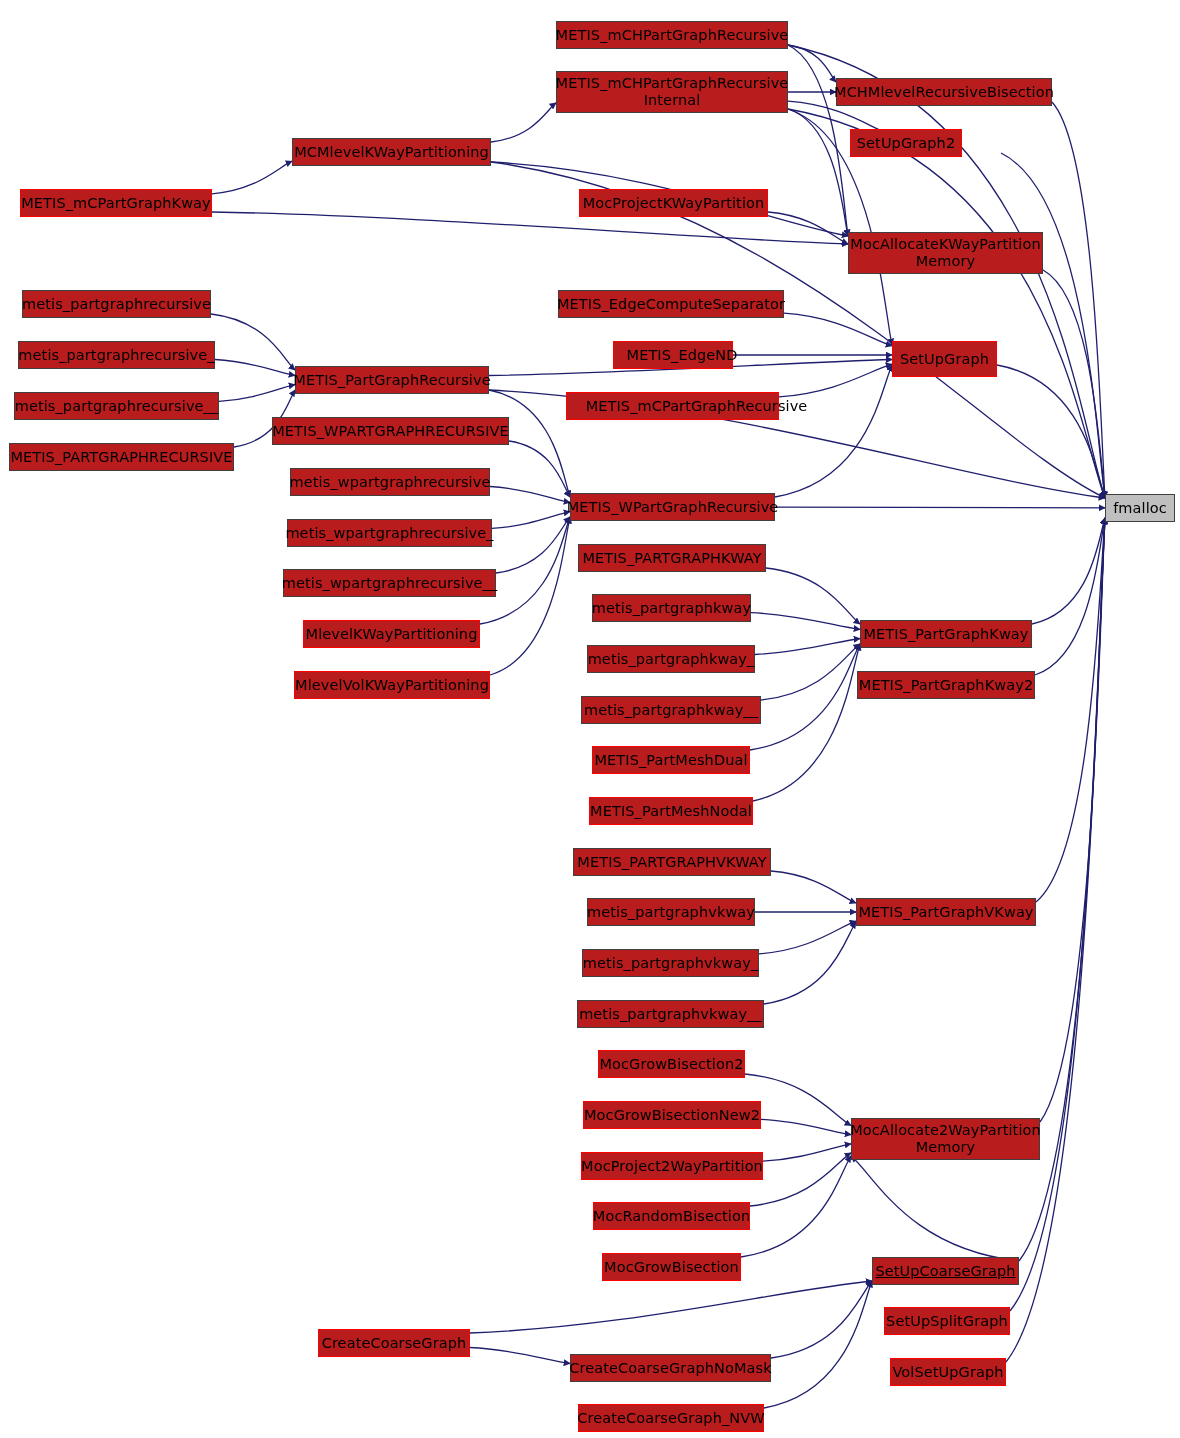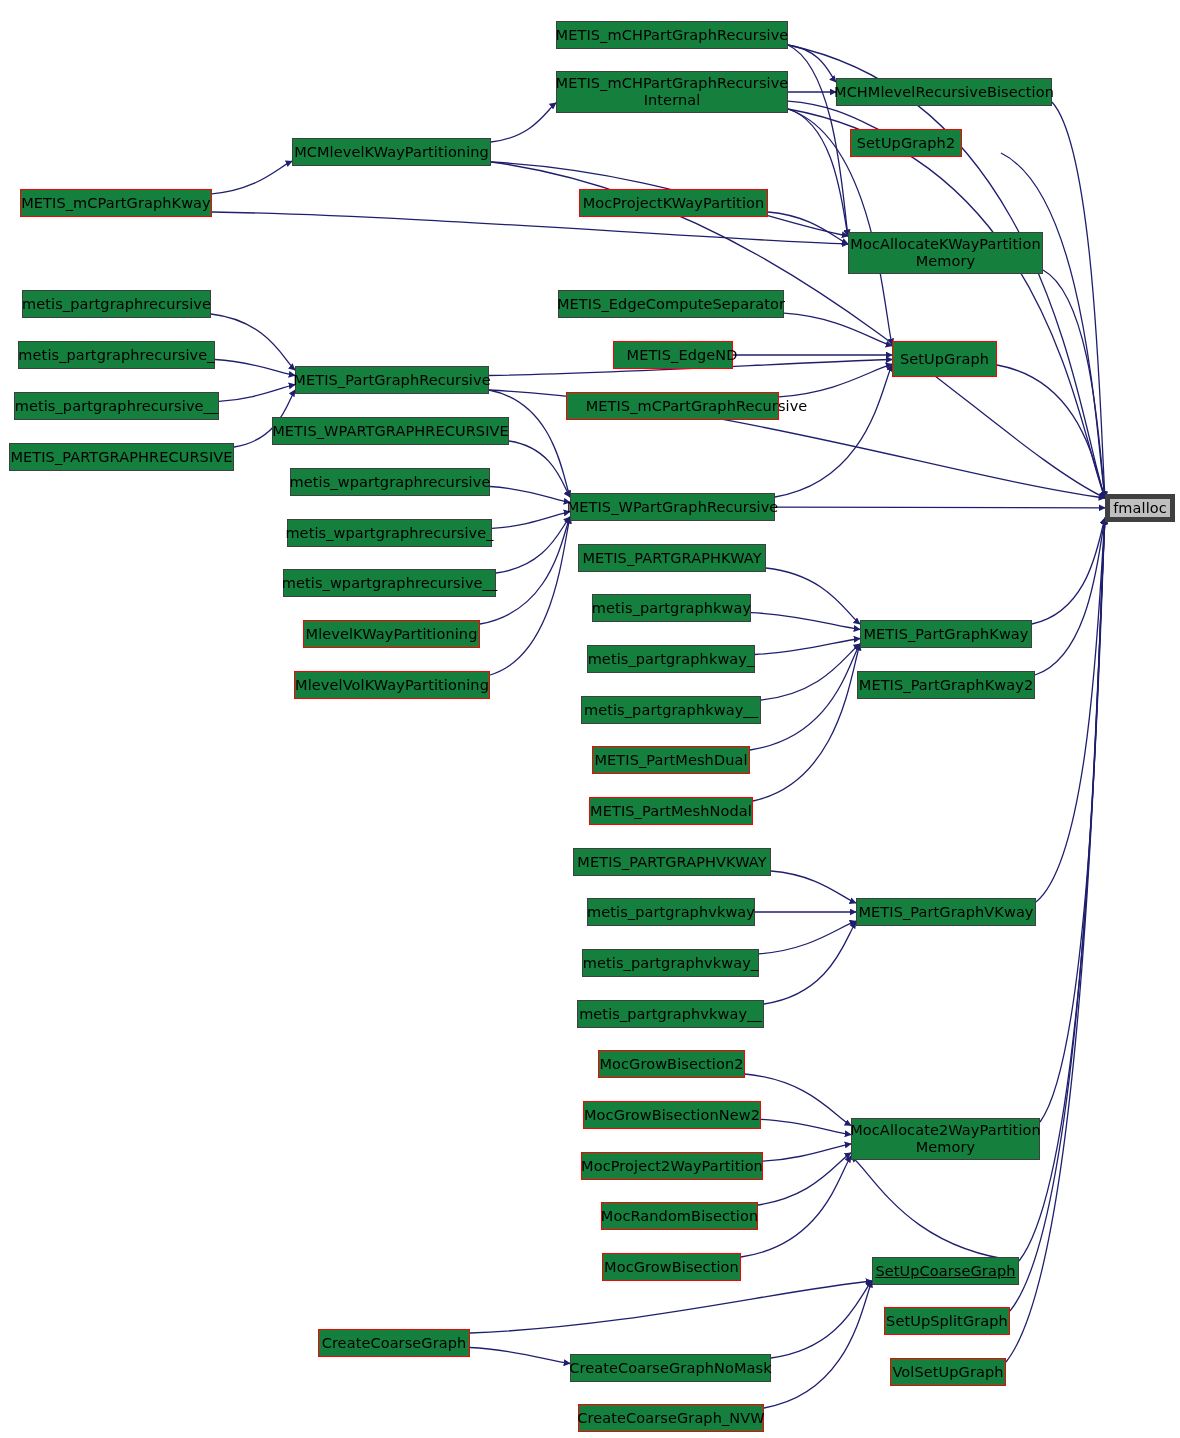--- a/index.html
+++ b/index.html
@@ -1,25 +1,25 @@
 <!DOCTYPE html>
 <html><head>
 <meta charset="utf-8">
 <style>
   html,body{margin:0;padding:0;background:#ffffff;}
   #canvas{position:relative;width:1180px;height:1438px;background:#fff;
           font-family:"DejaVu Sans","Liberation Sans",sans-serif;}
   #edges{position:absolute;left:0;top:0;width:1180px;height:1438px;}
-  .node{position:absolute;box-sizing:border-box;background:#15803d;
+  .node{position:absolute;box-sizing:border-box;background:#b91c1c;
         display:flex;align-items:center;justify-content:center;
         text-align:center;line-height:1.15;color:#000;
         font-size:14.5px;letter-spacing:0.1px;white-space:pre-line;}
   .node.black{border:1px solid #404040;}
   .node.red{border:1px solid #ff0000;}
-  .node.cur{border:5px solid #404040;background:#bfbfbf;}
+  .node.cur{border:1px solid #404040;background:#bfbfbf;}
 </style>
 </head>
 <body>
 
 <div id="canvas">
   <svg id="edges" viewBox="0 0 1180 1438" preserveAspectRatio="none">
       <defs>
         <marker id="arrow" viewBox="0 0 10 10" refX="9" refY="5" markerWidth="7" markerHeight="7" orient="auto-start-reverse" markerUnits="userSpaceOnUse">
           <path d="M0,0 L10,5 L0,10 z" fill="#1f1f6e"></path>
         </marker>
@@ -127,21 +127,21 @@
       <div class="node black" style="left: 573px; top: 848px; width: 198px; height: 28px;">METIS_PARTGRAPHVKWAY</div>
       <div class="node black" style="left: 587px; top: 898px; width: 168px; height: 28px;">metis_partgraphvkway</div>
       <div class="node black" style="left: 856px; top: 898px; width: 180px; height: 28px;">METIS_PartGraphVKway</div>
       <div class="node black" style="left: 582px; top: 949px; width: 177px; height: 28px;">metis_partgraphvkway_</div>
       <div class="node black" style="left: 577px; top: 1000px; width: 187px; height: 28px;">metis_partgraphvkway__</div>
       <div class="node red" style="left: 598px; top: 1050px; width: 147px; height: 28px;">MocGrowBisection2</div>
       <div class="node red" style="left: 583px; top: 1101px; width: 178px; height: 28px;">MocGrowBisectionNew2</div>
       <div class="node black" style="left: 851px; top: 1118px; width: 189px; height: 42px;">MocAllocate2WayPartition
 Memory</div>
       <div class="node red" style="left: 581px; top: 1152px; width: 182px; height: 28px;">MocProject2WayPartition</div>
-      <div class="node red" style="left: 593px; top: 1202px; width: 157px; height: 28px; margin-left: 8px;">MocRandomBisection</div>
+      <div class="node red" style="left: 593px; top: 1202px; width: 157px; height: 28px;">MocRandomBisection</div>
       <div class="node red" style="left: 602px; top: 1253px; width: 139px; height: 28px;">MocGrowBisection</div>
       <div class="node black" style="left: 872px; top: 1257px; width: 147px; height: 28px; text-decoration: underline;">SetUpCoarseGraph</div>
       <div class="node red" style="left: 318px; top: 1329px; width: 152px; height: 28px;">CreateCoarseGraph</div>
       <div class="node red" style="left: 884px; top: 1307px; width: 126px; height: 28px;">SetUpSplitGraph</div>
       <div class="node black" style="left: 570px; top: 1354px; width: 201px; height: 28px;">CreateCoarseGraphNoMask</div>
       <div class="node red" style="left: 890px; top: 1358px; width: 116px; height: 28px;">VolSetUpGraph</div>
       <div class="node red" style="left: 578px; top: 1404px; width: 186px; height: 28px;">CreateCoarseGraph_NVW</div>
     </div>
 </div>
 

